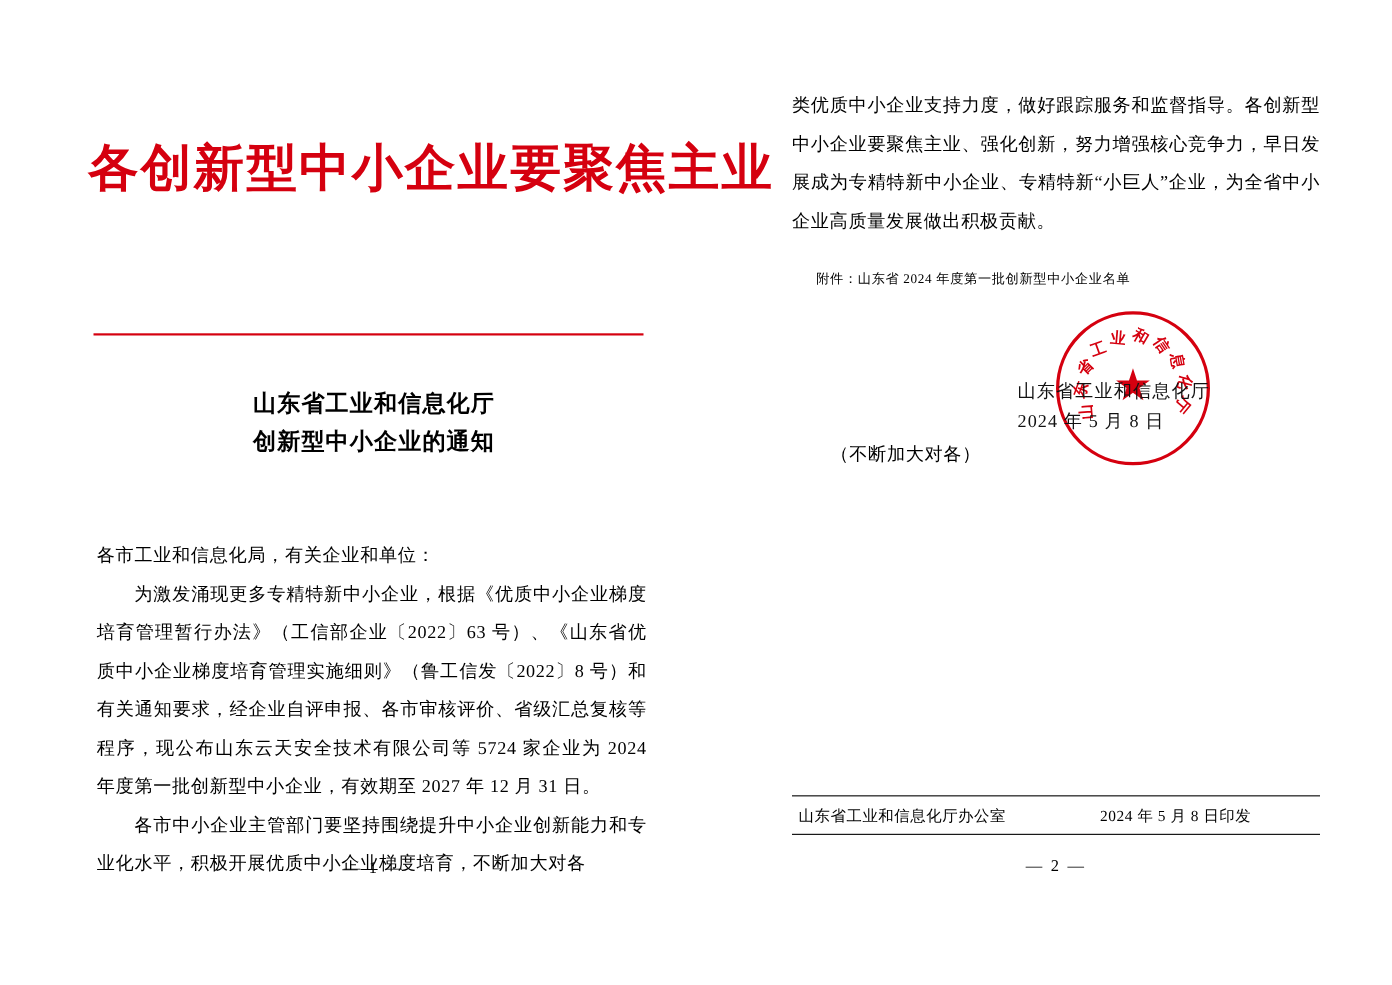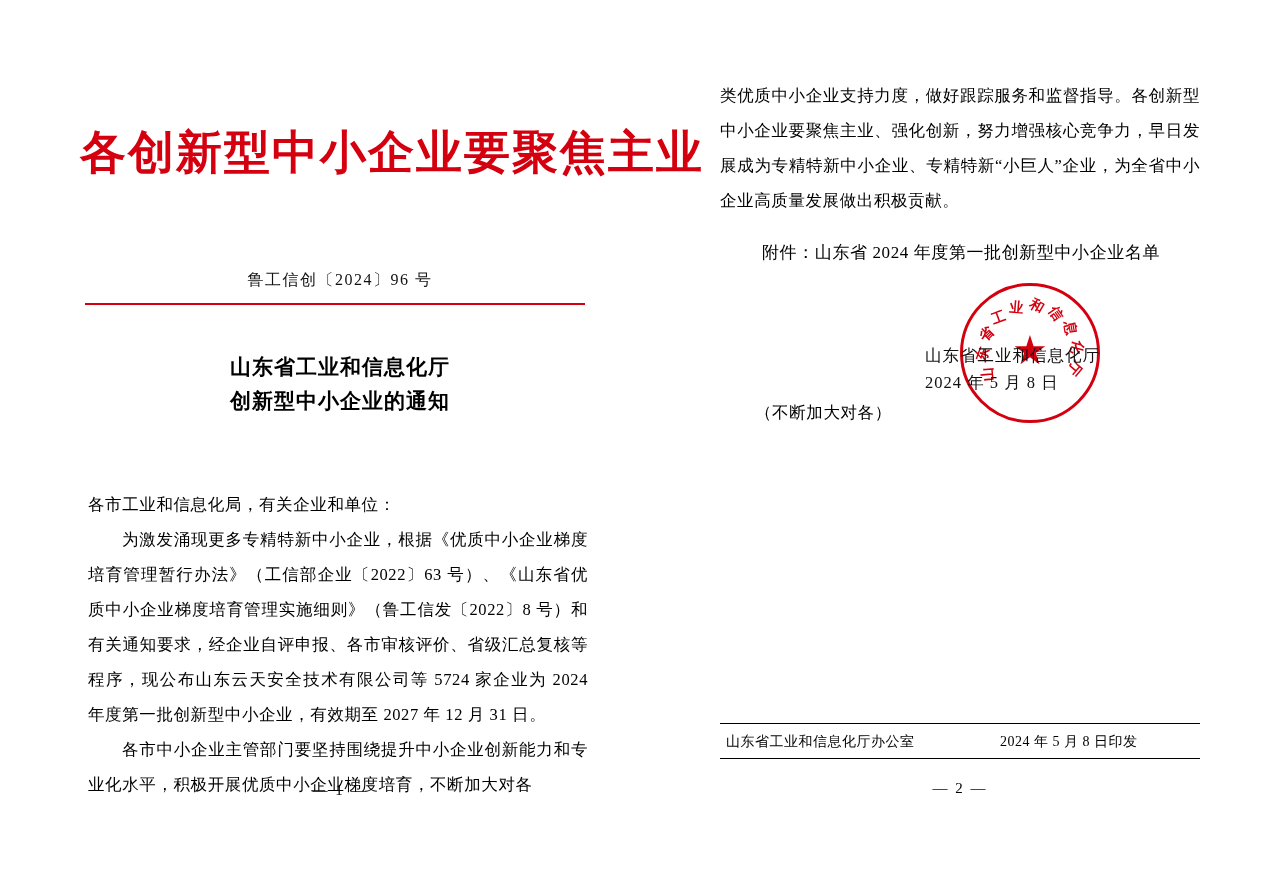--- a/index.html
+++ b/index.html
@@ -110,24 +110,24 @@
     height: 895px;
   }
   .body-right {
     position: absolute;
     left: 20px;
     top: 78px;
     width: 480px;
   }
   .attach {
     position: absolute;
-    left: 28px;
+    left: 8px;
     top: 238px;
     width: 480px;
-    font-size: 17px;
+    font-size: 12px;
     letter-spacing: 0.6px;
     line-height: 30px;
     text-indent: 34px;
   }
   .seal-area {
     position: absolute;
     left: 240px;
     top: 283px;
     width: 220px;
     height: 130px;
@@ -239,21 +239,20 @@
 </style>
 </head>
 <body>
 
 <div class="page">
 
   <div class="page-left">
 
     <div class="masthead">各创新型中小企业要聚焦主业</div>
 
-    <div class="docnum">鲁工信创〔2024〕96 号</div>
 
     <div class="redrule"></div>
 
     <div class="title-block">
       <div class="title-line">山东省工业和信息化厅</div>
       <div class="title-line">创新型中小企业的通知</div>
     </div>
 
     <div class="body-left">
       <div class="para">各市工业和信息化局，有关企业和单位：</div>

